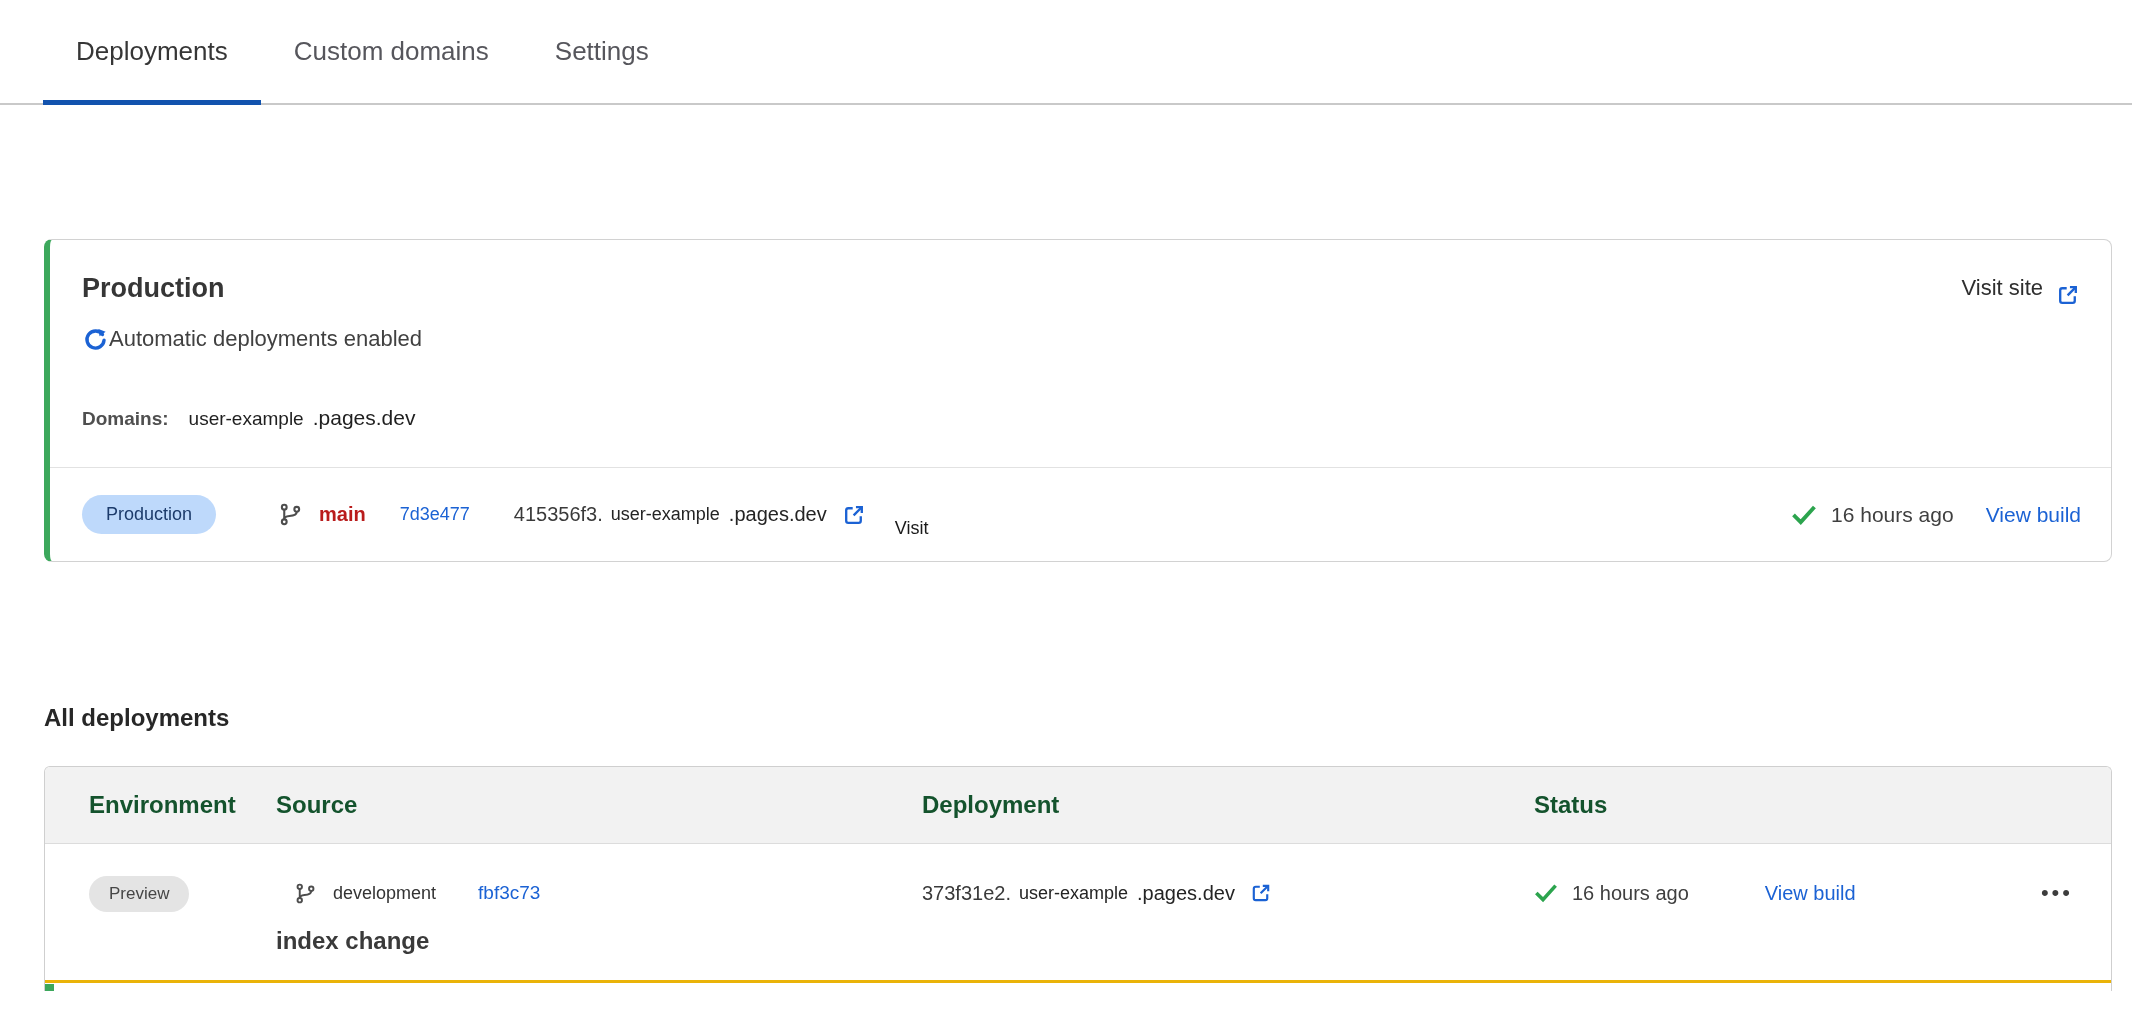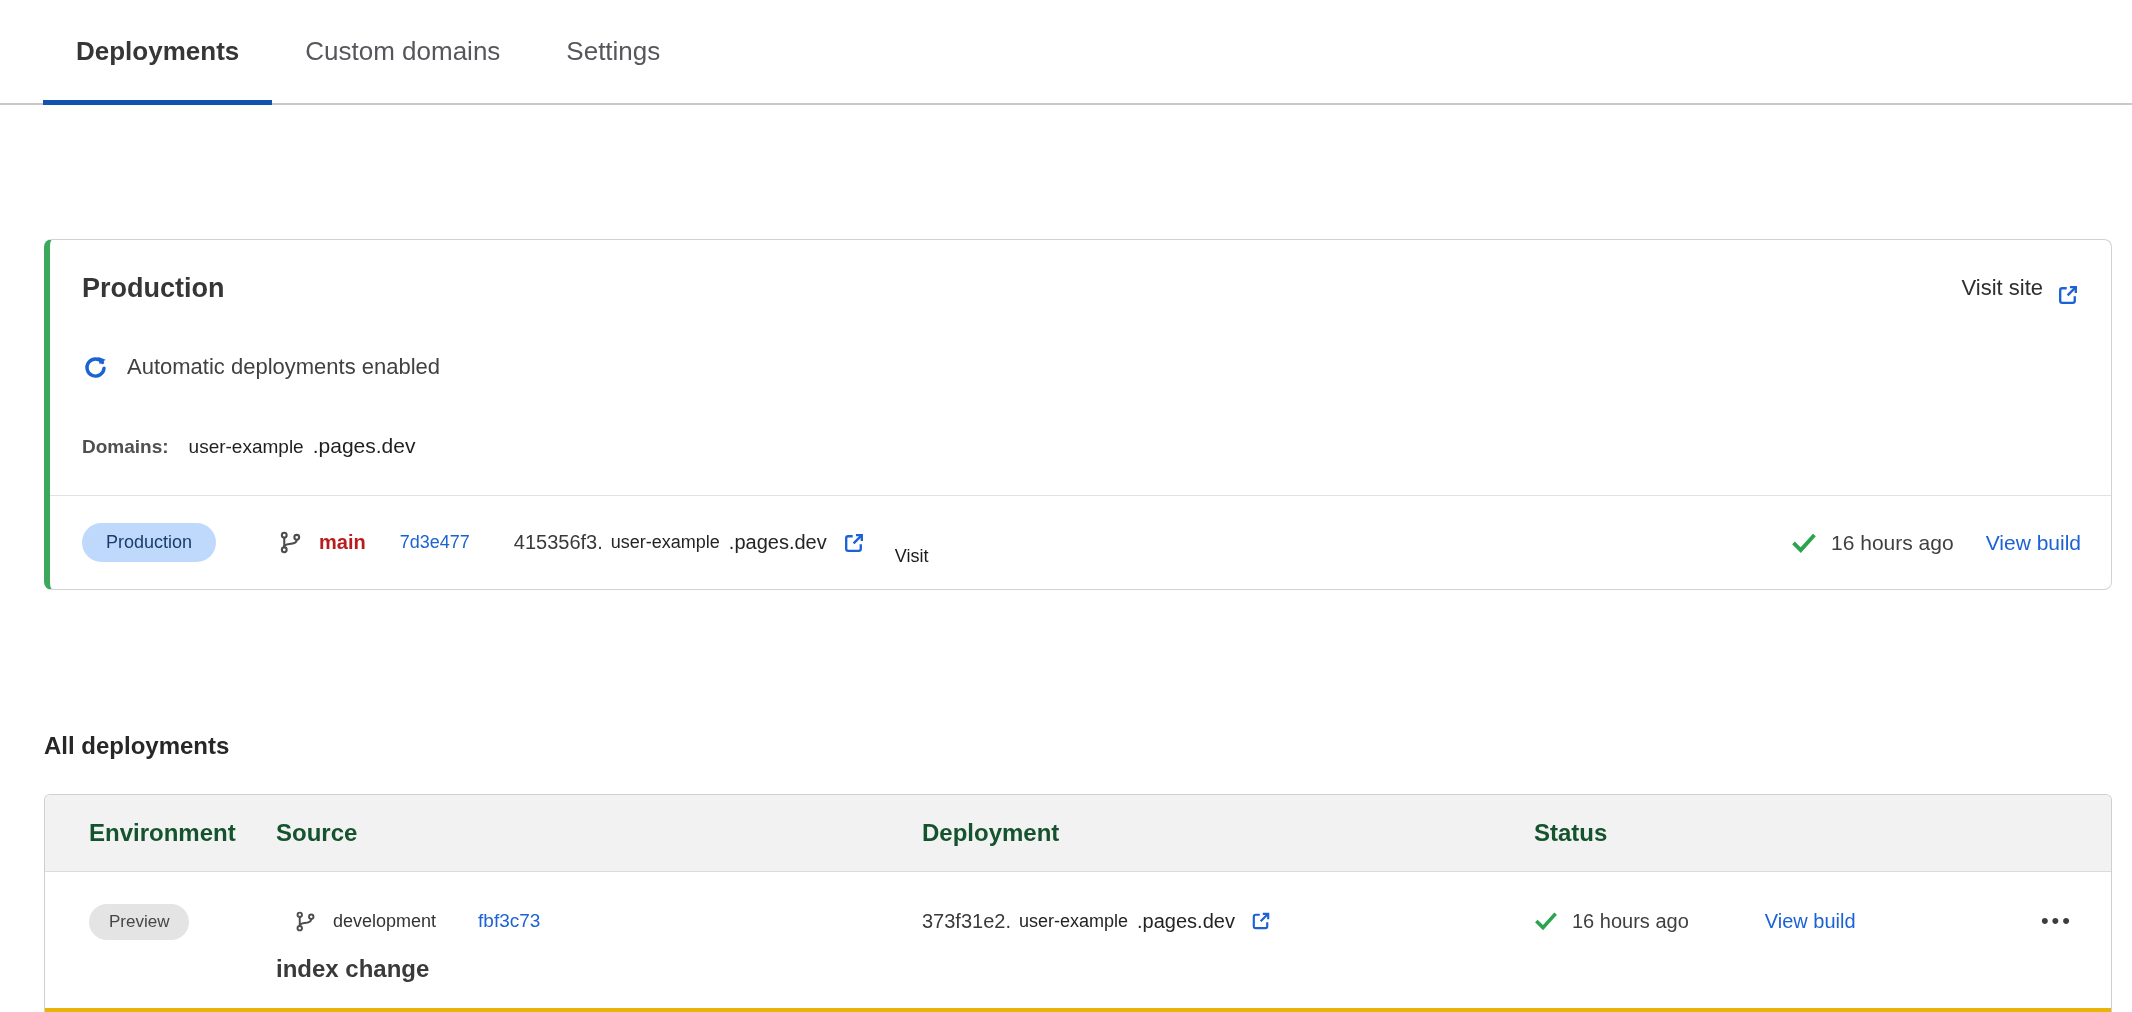--- a/index.html
+++ b/index.html
@@ -4,32 +4,32 @@
 <style>
   html,body{margin:0;padding:0;}
   body{
     width:2132px;height:1012px;overflow:hidden;background:#ffffff;
     font-family:"Liberation Sans","DejaVu Sans",sans-serif;color:#333;
     position:relative;
   }
   
   .tabbar{display:flex;padding:26px 20px 0 43px;border-bottom:2px solid #c9c9c9;}
   .tab{position:relative;font-size:26px;color:#56565c;padding:10px 33px 36px 33px;cursor:pointer;white-space:nowrap;}
-  .tab.active{color:#363636;font-weight:700;}
+  .tab.active{color:#363636;font-weight:400;}
   .tab.active::after{content:"";position:absolute;left:0;right:0;bottom:-2px;height:5px;background:#1253ae;}
   
   .prod-card{
     margin:134px 20px 0 44px;background:#fff;border:1px solid #d2d2d2;
     border-left:6px solid #3ca85c;border-radius:8px;
   }
   .prod-card-body{padding:28px 30px 0 32px;}
   .prod-head{display:flex;justify-content:space-between;align-items:center;line-height:40px;}
   .prod-title{font-size:27px;font-weight:600;color:#363636;margin:0;}
   .visit-link{display:flex;align-items:flex-end;gap:12px;font-size:22px;color:#2f2f2f;cursor:pointer;text-decoration:none;}
-  .auto-row{display:flex;align-items:center;gap:18px;margin-top:44px;font-size:22px;color:#414141;line-height:30px;}
+  .auto-row{display:flex;align-items:center;gap:0;margin-top:16px;font-size:22px;color:#414141;line-height:30px;}
   .domains-row{display:flex;align-items:baseline;margin-top:50px;line-height:28px;}
   .domains-label{font-size:19px;font-weight:600;color:#4f4f4f;margin-right:20px;}
   .domain-name{font-size:19px;color:#1f1f1f;margin-right:9px;}
   .domain-suffix{font-size:21px;color:#1f1f1f;}
   .card-divider{border-top:1px solid #e2e2e2;margin-top:34px;height:0;}
   .prod-deploy-row{display:flex;justify-content:space-between;align-items:center;height:93px;padding:0 30px 0 32px;}
   .deploy-left{display:flex;align-items:center;}
   .badge{display:inline-block;border-radius:999px;white-space:nowrap;}
   .badge.production{background:#bed9fb;color:#1c3b6b;font-size:18px;padding:9px 24px;}
   .badge.preview{background:#e4e4e4;color:#464646;font-size:17px;padding:8px 20px;}
@@ -53,21 +53,21 @@
   .g-commit{margin-right:44px;}
   .g-id{margin-right:8px;}
   .g-name{margin-right:9px;}
   .g-suffix{margin-right:14px;}
   
   .all-title{margin:140px 0 0 44px;font-size:24px;font-weight:600;color:#272727;line-height:32px;}
   .dep-table{margin:32px 20px 0 44px;border:1px solid #cfcfcf;border-bottom:none;border-radius:6px 6px 0 0;overflow:hidden;}
   .t-head{display:grid;grid-template-columns:187px 646px 612px 1fr;padding-left:44px;
     background:#f2f2f2;height:76px;align-items:center;border-bottom:1px solid #dcdcdc;}
   .t-head .th{font-size:24px;font-weight:700;color:#14532d;}
-  .t-row{display:grid;grid-template-columns:187px 646px 612px 1fr;padding:30px 0 26px 44px;border-bottom:6px solid #eab308;align-items:start;}
+  .t-row{display:grid;grid-template-columns:187px 646px 612px 1fr;padding:30px 0 26px 44px;border-bottom:3px solid #eab308;align-items:start;}
   .src-line1{display:flex;align-items:center;padding-left:18px;line-height:38px;}
   .src-branch{font-size:18px;color:#333;margin:0 42px 0 16px;}
   .src-commit{font-size:19px;}
   .src-line2{font-size:24px;color:#3a3a3a;margin-top:16px;line-height:26px;font-weight:bold;}
   .dep-cell{display:flex;align-items:center;line-height:38px;}
   .dep-cell .deploy-id{font-size:20px;}
   .status-cell{display:flex;align-items:center;line-height:38px;padding-right:38px;}
   .status-cell .time-text{font-size:20px;}
   .status-cell .view-build{font-size:20px;margin-left:76px;}
   .more-menu{margin-left:auto;font-size:22px;letter-spacing:3px;color:#3d3d3d;cursor:pointer;line-height:38px;}

